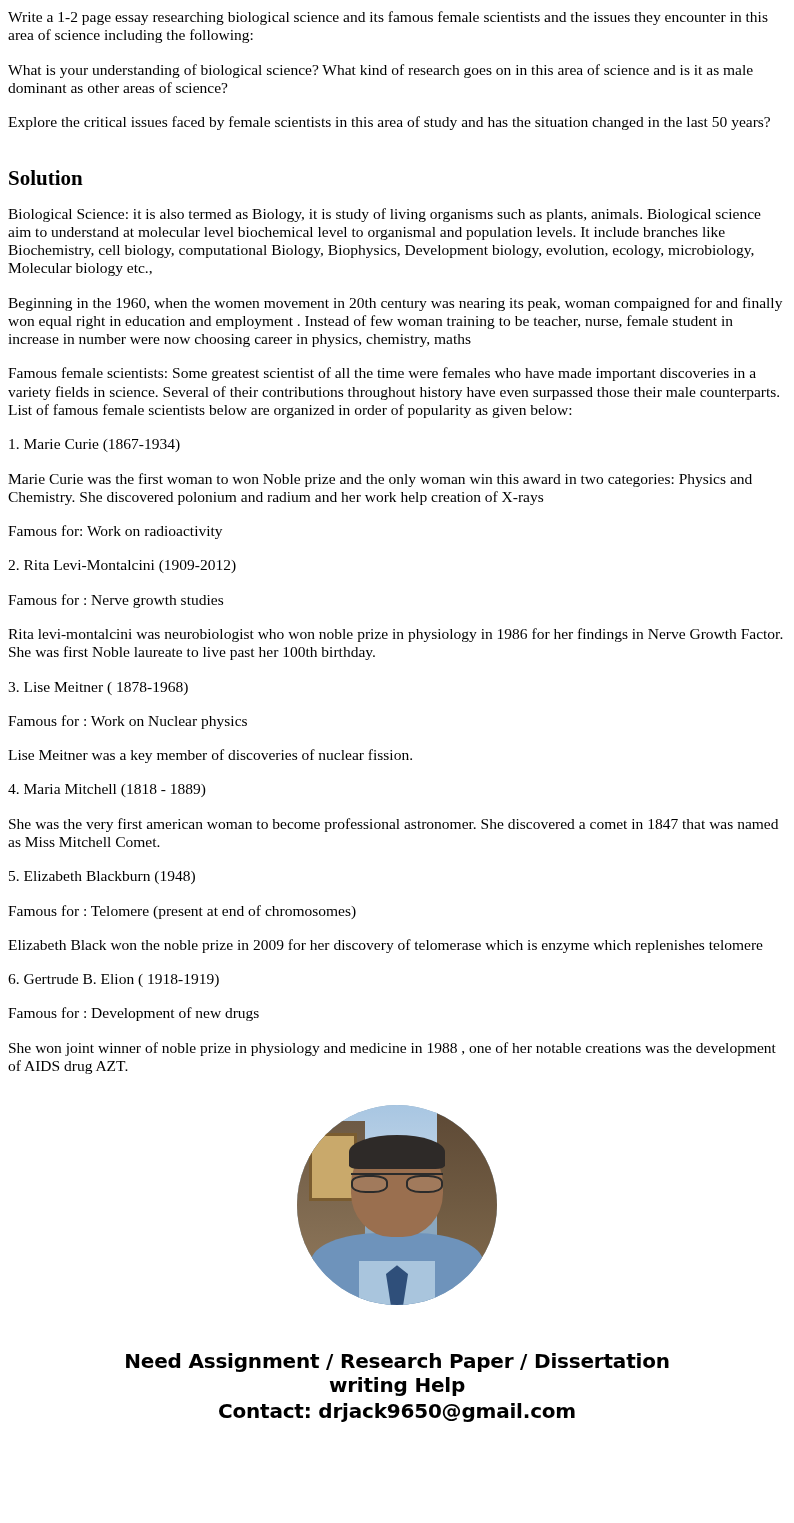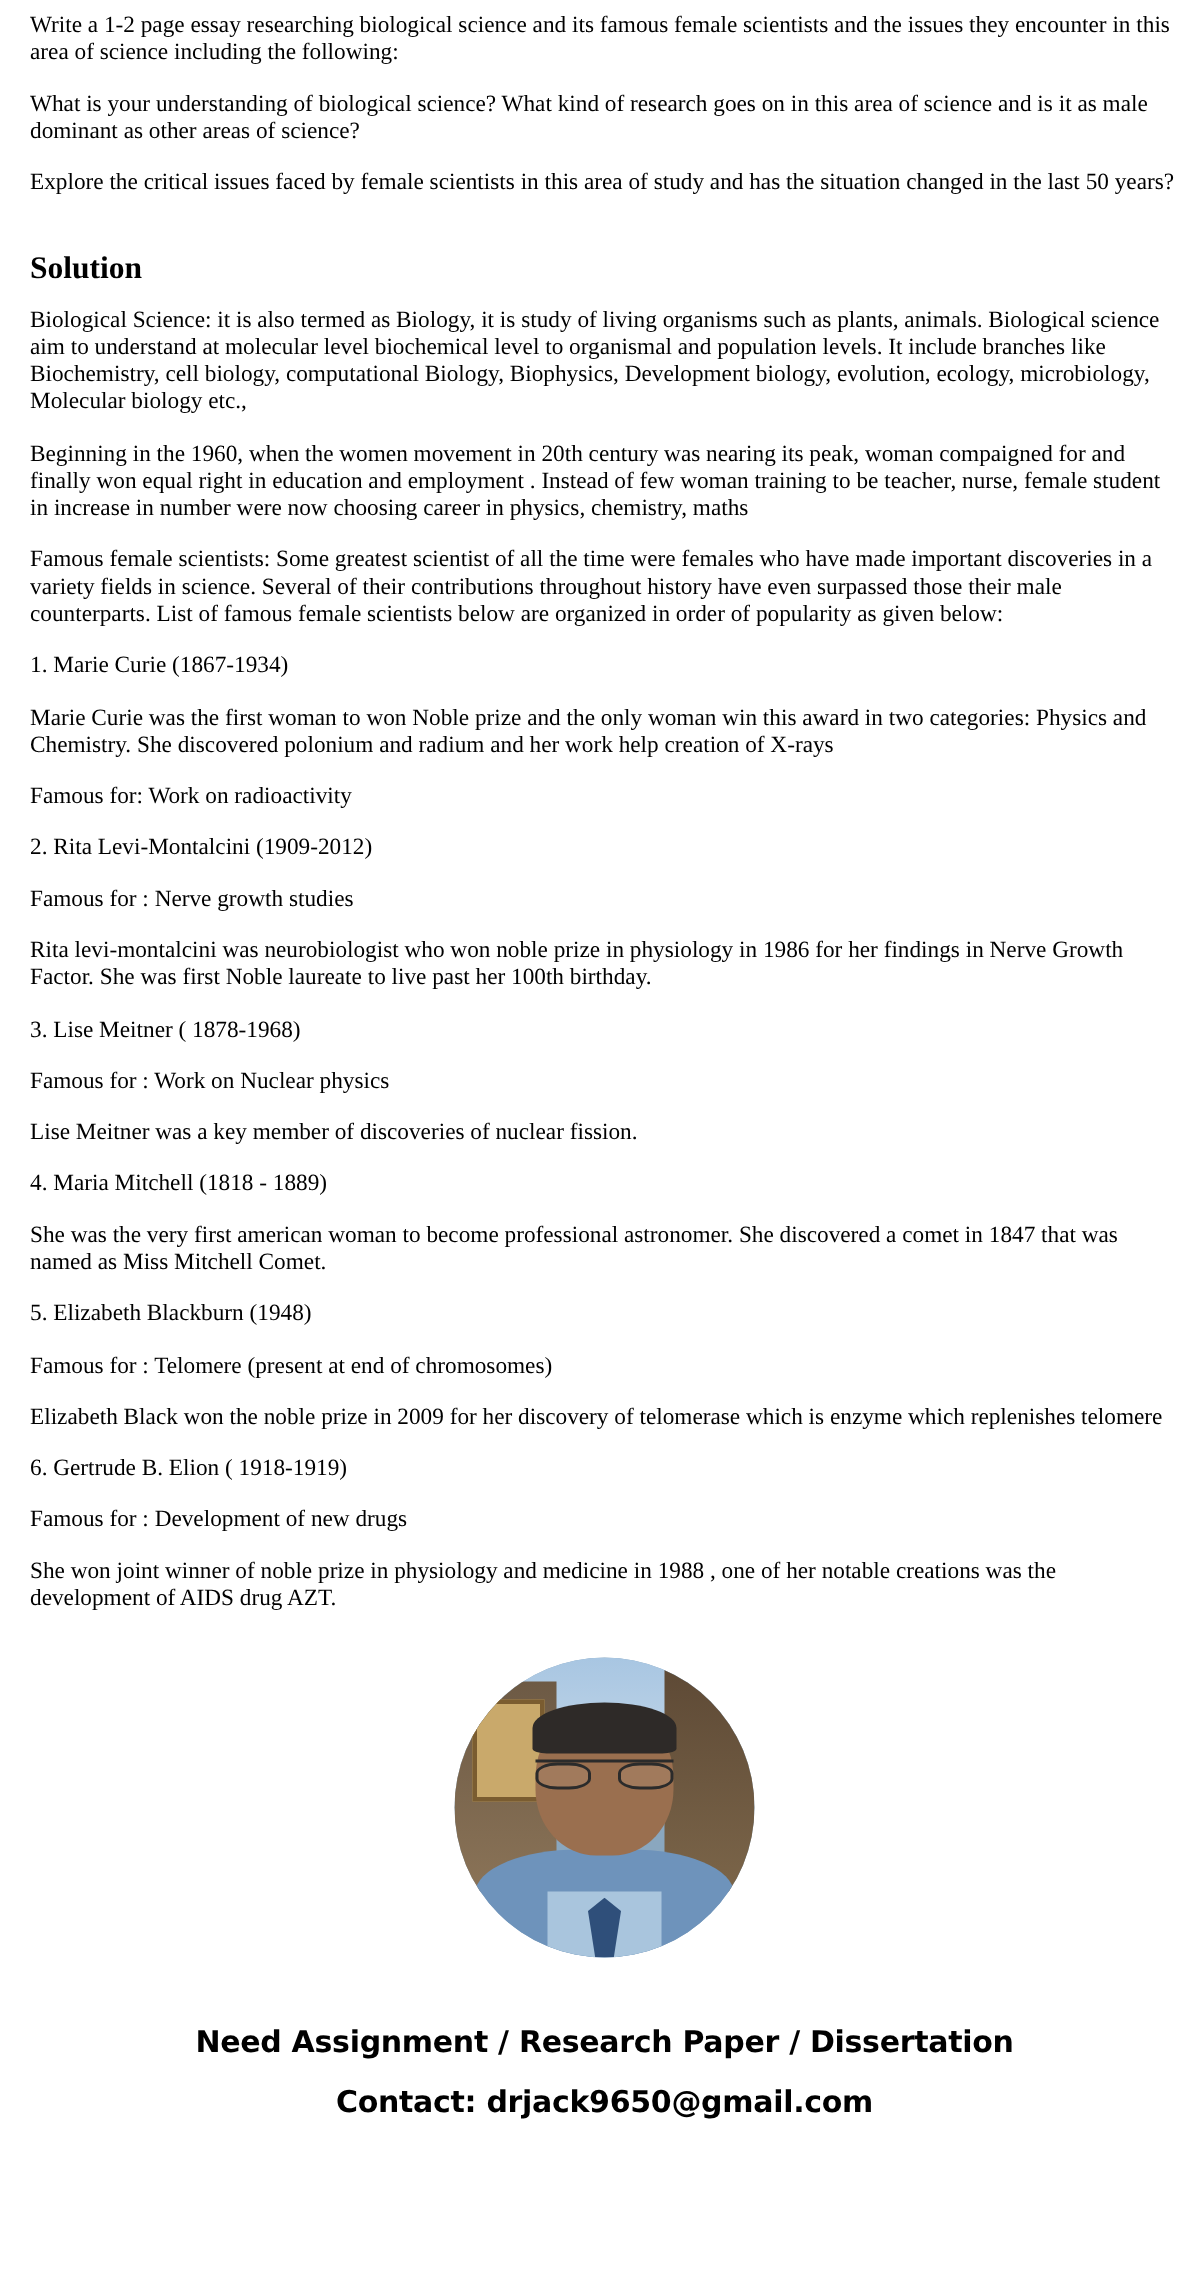--- a/index.html
+++ b/index.html
@@ -9,21 +9,21 @@
   }
   body {
     width: 794px;
     font-family: "Liberation Serif", "DejaVu Serif", serif;
     color: #000000;
   }
   .page {
     width: 794px;
     min-height: 1523px;
     box-sizing: border-box;
-    padding: 8px 8px 0 20px;
+    padding: 8px 8px 0 8px;
     position: relative;
     border-radius: 30px;
   }
   p.para {
     font-size: 15.5px;
     line-height: 1.18;
     margin: 0 0 16px 0;
     text-align: left;
   }
   h2.solution {
@@ -157,21 +157,21 @@
     font-size: 20px;
     line-height: 1.2;
     letter-spacing: -0.2px;
     padding-bottom: 22px;
   }
   .footer .line2 {
     display: block;
   }
   .footer .contact {
     display: block;
-    margin-top: 16px;
+    margin-top: 2px;
   }
 </style>
 </head>
 <body>
 
 <div class="page">
 
   <p class="para">Write a 1-2 page essay researching biological science and its famous female scientists and the issues they encounter in this area of science including the following:</p>
   <p class="para">What is your understanding of biological science? What kind of research goes on in this area of science and is it as male dominant as other areas of science?</p>
   <p class="para">Explore the critical issues faced by female scientists in this area of study and has the situation changed in the last 50 years?</p>
@@ -209,16 +209,17 @@
       <div class="shirt"></div>
       <div class="tie"></div>
       <div class="head"></div>
       <div class="hair"></div>
       <div class="glasses"></div>
     </div>
   </div>
 
   <div class="footer">
     <span>Need Assignment / Research Paper / Dissertation</span>
+    <span class="line2">writing Help</span>
     <span class="contact">Contact: drjack9650@gmail.com</span>
   </div>
 
 </div>
 
 </body></html>

